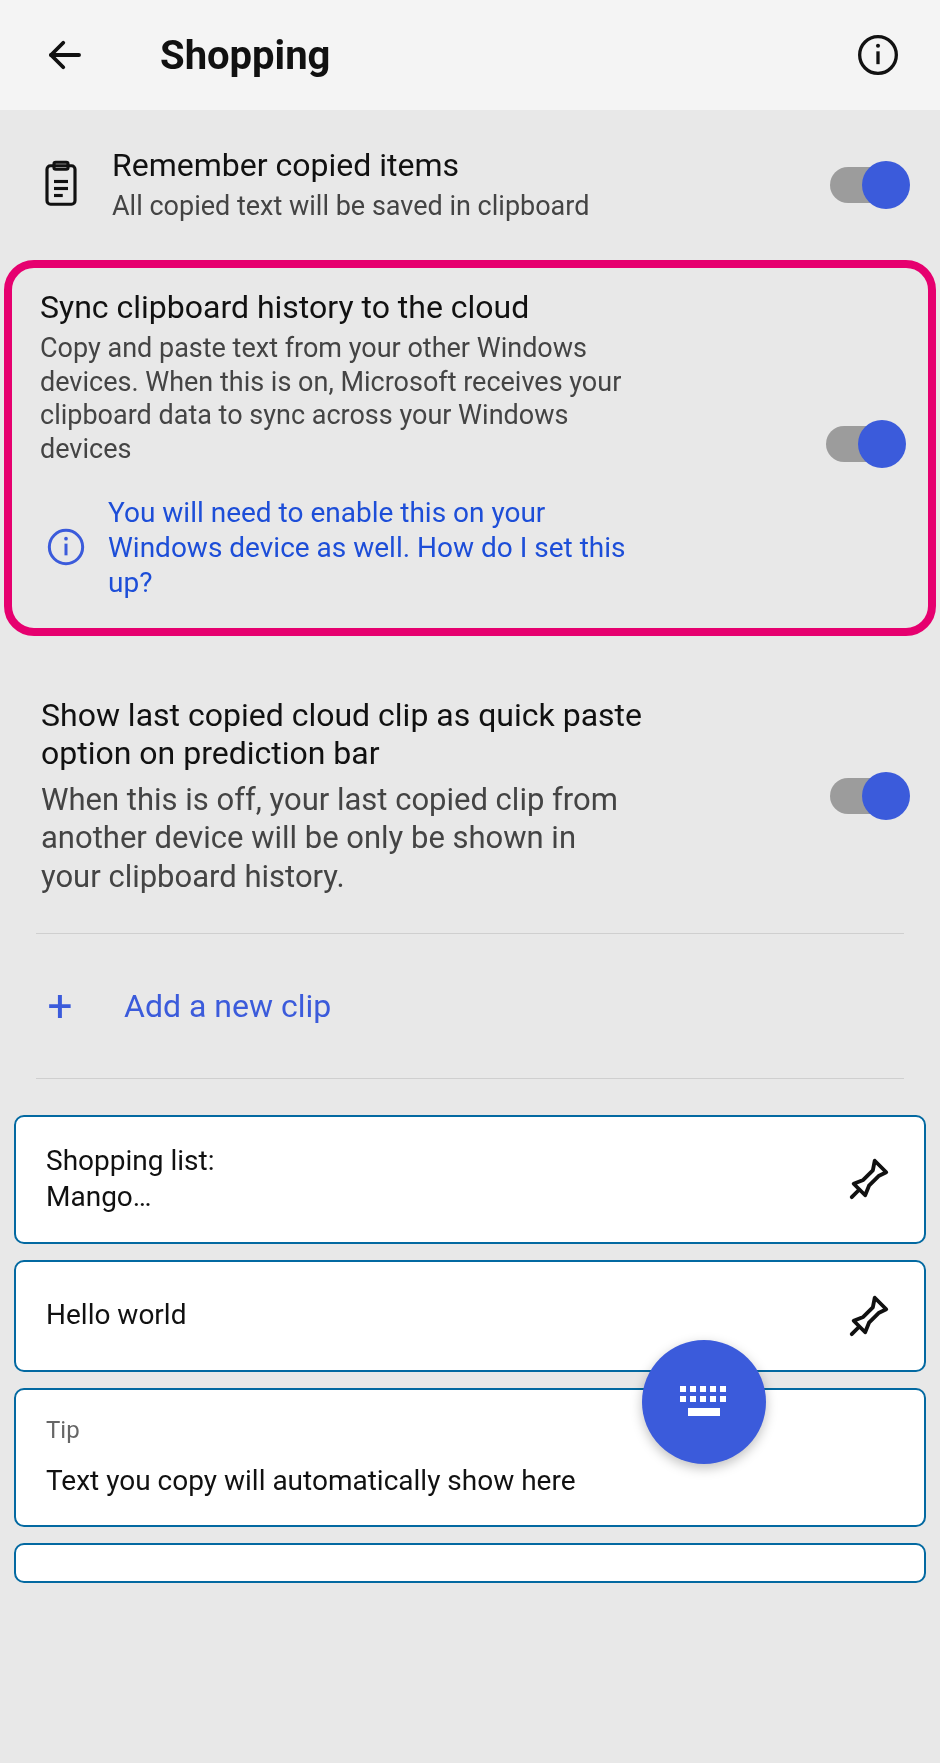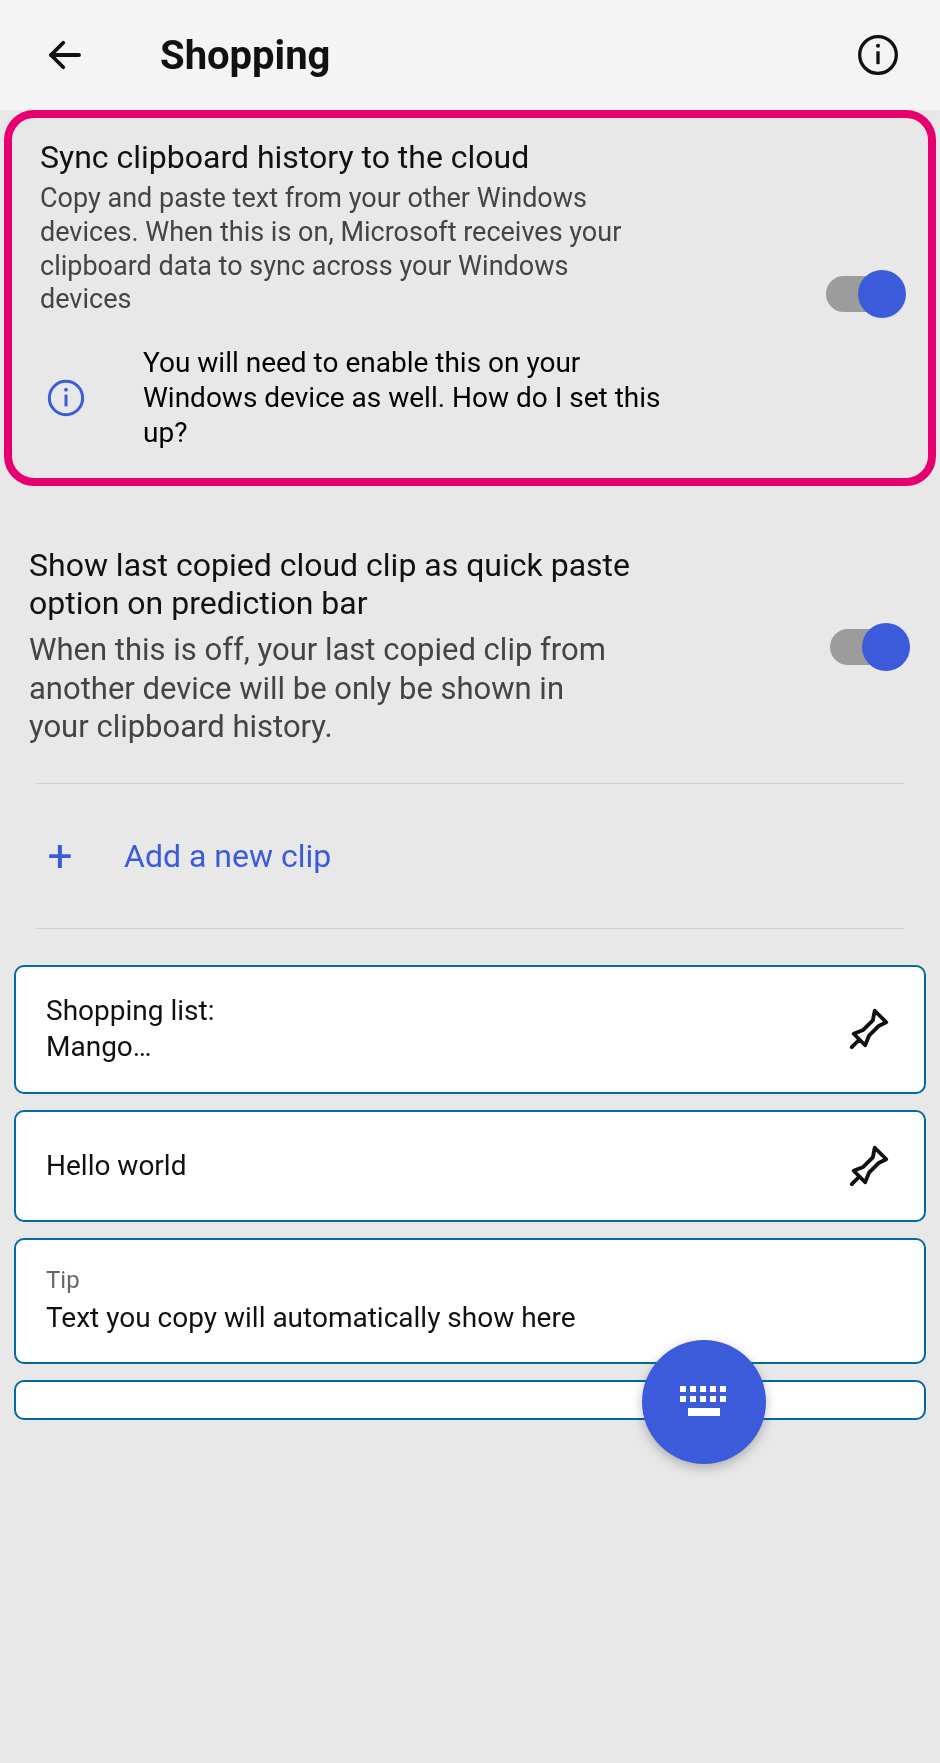--- a/index.html
+++ b/index.html
@@ -115,31 +115,30 @@
     align-items: center;
     gap: 22px;
     margin-left: 6px;
   }
   .hint-icon {
     width: 40px;
     height: 40px;
     flex-shrink: 0;
   }
   .hint-text {
-    color: #000000;
+    color: #1d4ed8;
     font-size: 28px;
     line-height: 1.25;
     max-width: 540px;
     cursor: pointer;
-    margin-left: 35px;
   }
   .quick-paste {
     display: flex;
     align-items: center;
-    padding: 60px 36px 36px 29px;
+    padding: 60px 36px 36px 41px;
     gap: 10px;
   }
   .qp-text { flex: 1; }
   .qp-title {
     font-size: 32px;
     color: #111;
     margin-bottom: 8px;
     line-height: 1.2;
     max-width: 640px;
   }
@@ -194,21 +193,21 @@
     white-space: pre-line;
   }
   .pin-icon {
     width: 48px;
     height: 48px;
     cursor: pointer;
   }
   .tip-label {
     color: #666;
     font-size: 24px;
-    margin-bottom: 6px;
+    margin-bottom: 19px;
   }
   .fab {
     position: fixed;
     width: 124px;
     height: 124px;
     background: #3b5bdb;
     border-radius: 50%;
     left: 642px;
     top: 1340px;
     display: flex;
@@ -238,20 +237,38 @@
     <svg width="44" height="44" viewBox="0 0 24 24" fill="none" stroke="#111" stroke-width="1.8">
         <circle cx="12" cy="12" r="10"></circle>
         <line x1="12" y1="10" x2="12" y2="17"></line>
         <circle cx="12" cy="7" r="1.1" fill="#111" stroke="none"></circle>
       </svg>
   </div>
 </div>
 
 <div class="content">
 
+  <div class="setting-row">
+    <div class="setting-icon">
+      <svg width="42" height="50" viewBox="0 0 24 28" fill="none" stroke="#111" stroke-width="1.8" stroke-linejoin="round">
+          <rect x="4" y="3" width="16" height="22" rx="2"></rect>
+          <rect x="8" y="1" width="8" height="4" rx="1"></rect>
+          <line x1="8" y1="12" x2="16" y2="12"></line>
+          <line x1="8" y1="16" x2="16" y2="16"></line>
+          <line x1="8" y1="20" x2="13" y2="20"></line>
+        </svg>
+    </div>
+    <div class="setting-text">
+      <div class="setting-title">Remember copied items</div>
+      <div class="setting-sub">All copied text will be saved in clipboard</div>
+    </div>
+    <div class="toggle">
+        <div class="knob"></div>
+      </div>
+  </div>
 
   <div class="highlight-box">
     <div class="sync-row">
       <div class="sync-text">
         <div class="sync-title">Sync clipboard history to the cloud</div>
         <div class="sync-desc">Copy and paste text from your other Windows devices. When this is on, Microsoft receives your clipboard data to sync across your Windows devices</div>
         <div class="hint-row">
           <div class="hint-icon">
             <svg width="40" height="40" viewBox="0 0 24 24" fill="none" stroke="#3b5bdb" stroke-width="1.8">
                 <circle cx="12" cy="12" r="10"></circle>

